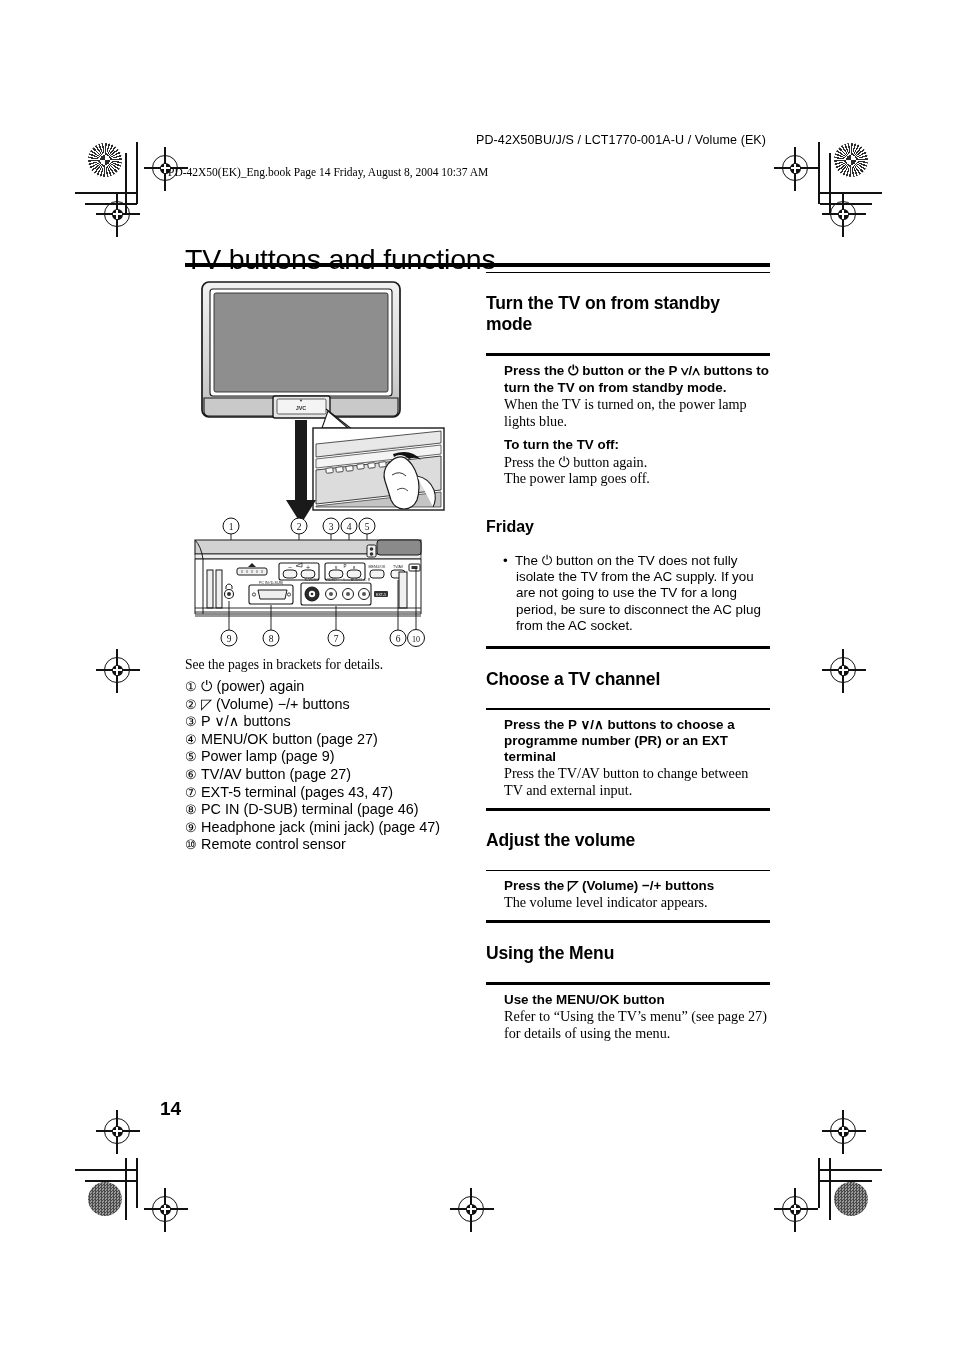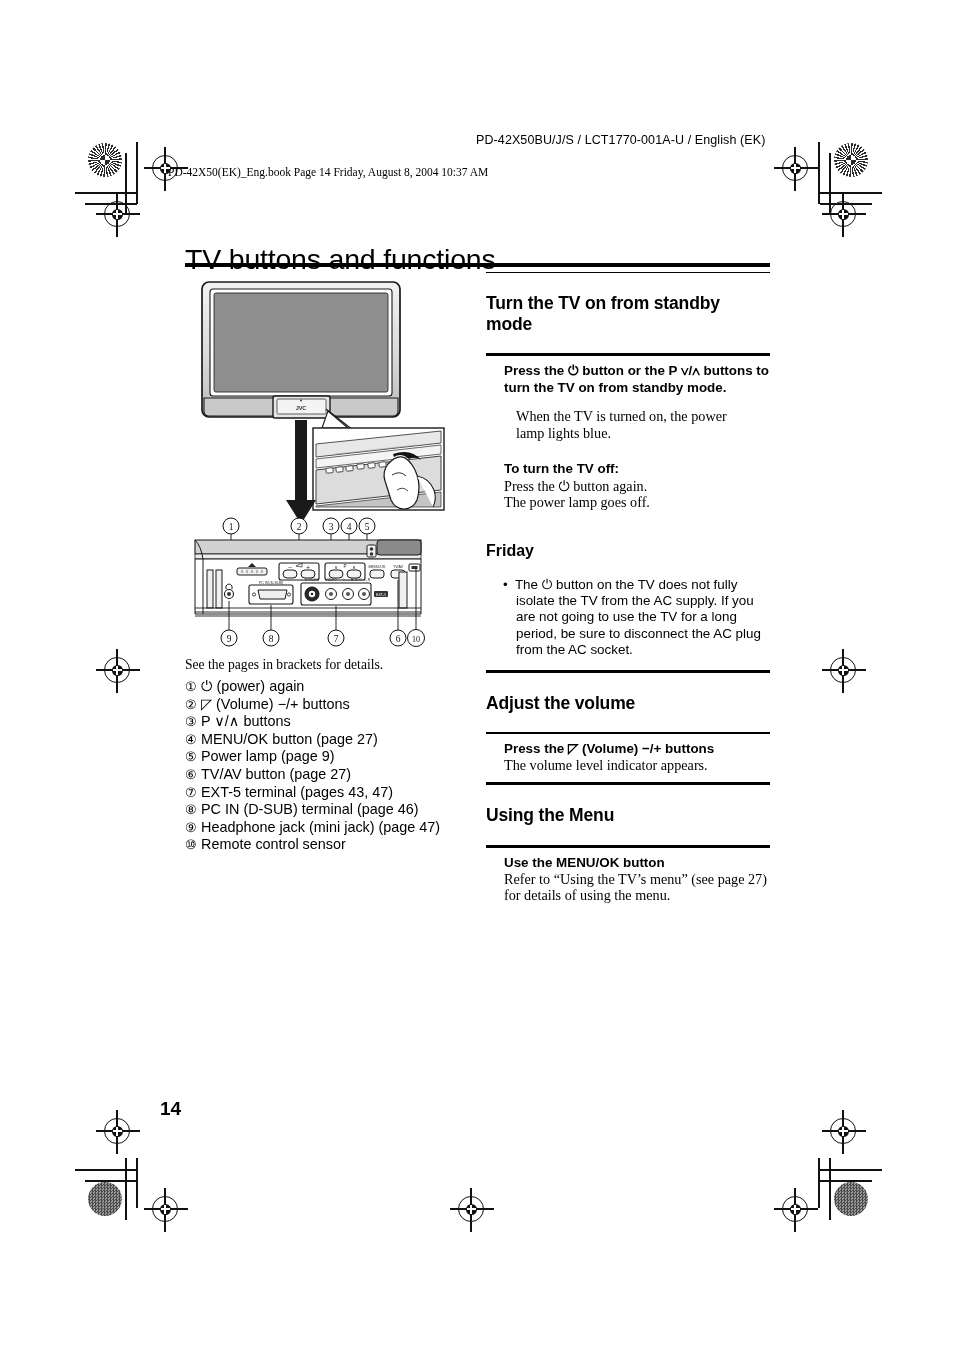--- a/index.html
+++ b/index.html
@@ -257,21 +257,21 @@
   <div class="halftone" style="left:834px; top:1182px;"></div>
   <div class="crop-line" style="left:829px; top:1158px; width:1.6px; height:62px;"></div>
   <div class="crop-line" style="left:818px; top:1158px; width:1.6px; height:50px;"></div>
   <div class="crop-line" style="left:820px; top:1169px; width:62px;  height:1.6px;"></div>
   <div class="crop-line" style="left:820px; top:1180px; width:52px;  height:1.6px;"></div>
   <div class="reg-target" style="left:782px; top:1196px;">
       <span class="dot"></span>
     </div>
 </div>
 
-<div class="doc-code">PD-42X50BU/J/S / LCT1770-001A-U / English (EK)</div>
+<div class="doc-code">PD-42X50BU/J/S / LCT1770-001A-U / Volume (EK)</div>
 <div class="file-line">PD-42X50(EK)_Eng.book  Page 14  Friday, August 8, 2004  10:37 AM</div>
 
 <h1 class="page-title">TV buttons and functions</h1>
 <div class="title-rule"></div>
 
 <div class="left-col">
   <div class="fig-wrap">
     <svg width="285" height="380" viewBox="0 0 285 380">
       <defs>
         <linearGradient id="bezel" x1="0" y1="0" x2="0" y2="1">
@@ -519,30 +519,39 @@
 </div>
 
 <div class="right-col">
 
   <section>
     <div class="sec-rule-thin"></div>
     <h2 class="sec-head">Turn the TV on from standby mode</h2>
     <div class="sec-rule-thick"></div>
     <div class="sec-body">
       <p class="b-sans" style="margin:0">Press the ⏻ button or the P ∨/∧ buttons to turn the TV on from standby mode.</p>
-      <p class="p-serif" style="margin:12px">When the TV is turned on, the power lamp lights blue.</p>
+      <p class="p-serif" style="margin:0">When the TV is turned on, the power lamp lights blue.</p>
       <div class="gap-s"></div>
       <p class="b-sans" style="margin:0">To turn the TV off:</p>
       <p class="p-serif" style="margin:0">Press the ⏻ button again.</p>
       <p class="p-serif" style="margin:0">The power lamp goes off.</p>
     </div>
     <h3 class="caution-head">Friday</h3>
     <p class="caution-body" style="margin:0"><span>•</span>&nbsp; <span>The ⏻ button on the TV does not fully isolate the TV from the AC supply. If you are not going to use the TV for a long period, be sure to disconnect the AC plug from the AC socket.</span></p>
   </section>
 
+  <section>
+    <div class="sec-rule-thick"></div>
+    <h2 class="sec-head">Choose a TV channel</h2>
+    <div class="sec-rule-thin"></div>
+    <div class="sec-body">
+      <p class="b-sans" style="margin:0">Press the P ∨/∧ buttons to choose a programme number (PR) or an EXT terminal</p>
+      <p class="p-serif" style="margin:0">Press the TV/AV button to change between TV and external input.</p>
+    </div>
+  </section>
 
   <section>
     <div class="sec-rule-thick"></div>
     <h2 class="sec-head">Adjust the volume</h2>
     <div class="sec-rule-thin"></div>
     <div class="sec-body">
       <p class="b-sans" style="margin:0">Press the ◸ (Volume) −/+ buttons</p>
       <p class="p-serif" style="margin:0">The volume level indicator appears.</p>
     </div>
   </section>

